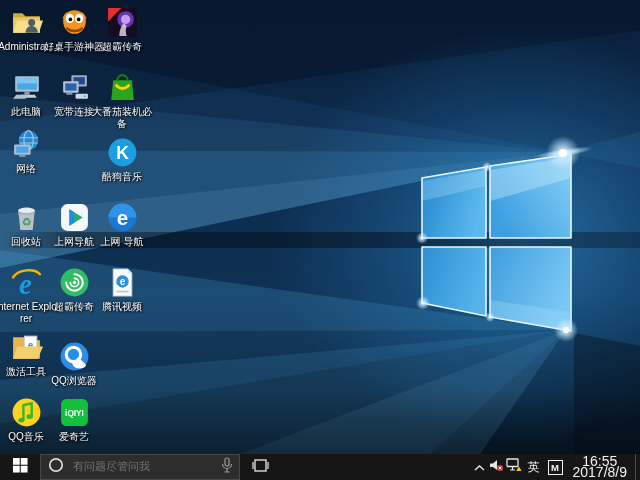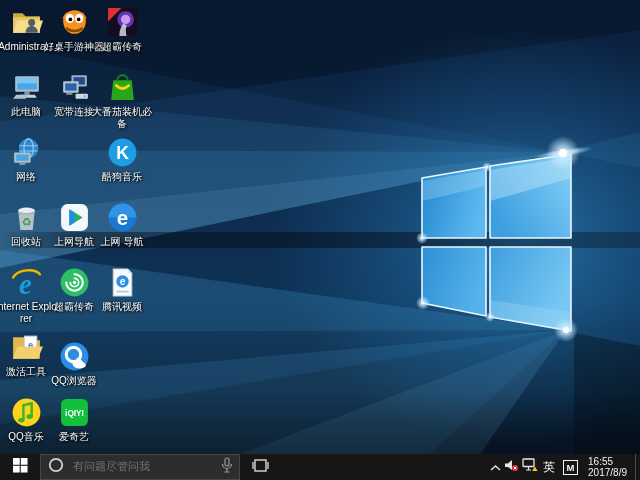--- a/index.html
+++ b/index.html
@@ -23,21 +23,21 @@
              display:flex;align-items:center;padding:0 7px;cursor:text;}
   .tb-search input{flex:1;background:transparent;border:none;outline:none;
              color:#a8a8a8;font-size:11px;margin-left:7px;
              font-family:Liberation Mono, monospace;}
   .tb-taskview{width:40px;display:flex;align-items:center;justify-content:center;cursor:pointer;}
   .tray{position:absolute;right:0;top:0;height:26px;display:flex;align-items:center;}
   .tray-item{display:flex;align-items:center;justify-content:center;height:26px;cursor:pointer;}
   .ime-lang{color:#f2f2f2;font-size:12px;padding:0 4px;}
   .ime-mode{width:13px;height:13px;border:1px solid #f2f2f2;color:#f2f2f2;font-size:9.5px;
             font-weight:bold;display:flex;align-items:center;justify-content:center;margin:0 4px;}
-  .clock{padding:0 8px 0 6px;text-align:left;color:#f2f2f2;font-size:10px;line-height:11.5px;}
+  .clock{padding:0 8px 0 6px;text-align:center;color:#f2f2f2;font-size:14px;line-height:11.5px;}
   .show-desktop{width:4px;height:26px;border-left:1px solid #4d4d4d;cursor:pointer;}
 </style>
 </head>
 <body>
 
 <svg id="wallpaper" viewBox="0 0 640 480" preserveAspectRatio="none">
   <defs>
     <linearGradient id="bgv" x1="0" y1="0" x2="0" y2="1">
       <stop offset="0" stop-color="#0a1e3a"></stop>
         <stop offset=".35" stop-color="#0d2b4e"></stop>
@@ -194,21 +194,21 @@
     <div class="cell" style="left: 98px; top: 71px;">
       <div class="glyph">
         <svg viewBox="0 0 32 32">
           <path d="M7 9h18l2 19H5z" fill="#2aa61d"></path>
           <path d="M11 9a5 5 0 0 1 10 0" fill="none" stroke="#1d7a12" stroke-width="2"></path>
           <path d="M10 14q6 6 12 0" fill="none" stroke="#ffd400" stroke-width="2.6" stroke-linecap="round"></path>
         </svg>
       </div>
       <div class="ilabel">大番茄装机必备</div>
     </div>
-    <div class="cell" style="left: 2px; top: 136px;">
+    <div class="cell" style="left: 2px; top: 128px;">
       <div class="glyph">
         <svg viewBox="0 0 32 32">
           <circle cx="18" cy="12" r="9.5" fill="#2f86cc"></circle>
           <path d="M9 9.5h18M9 14.5h17.5" stroke="#8fd0f5" stroke-width="1.1" fill="none"></path>
           <ellipse cx="18" cy="12" rx="4.5" ry="9.5" fill="none" stroke="#8fd0f5" stroke-width="1.1"></ellipse>
           <rect x="4" y="16" width="16" height="10" rx="1" fill="#aebfca"></rect>
           <rect x="6" y="18" width="12" height="6" fill="#49a7e8"></rect>
           <path d="M9 26h6v2H9z" fill="#8b9aa5"></path>
         </svg>
       </div>

